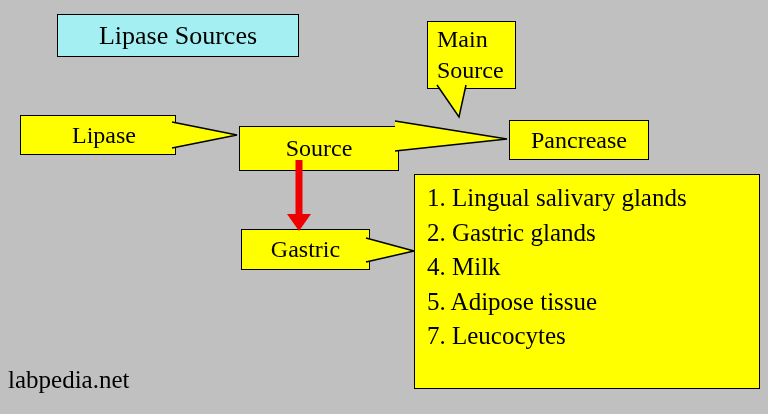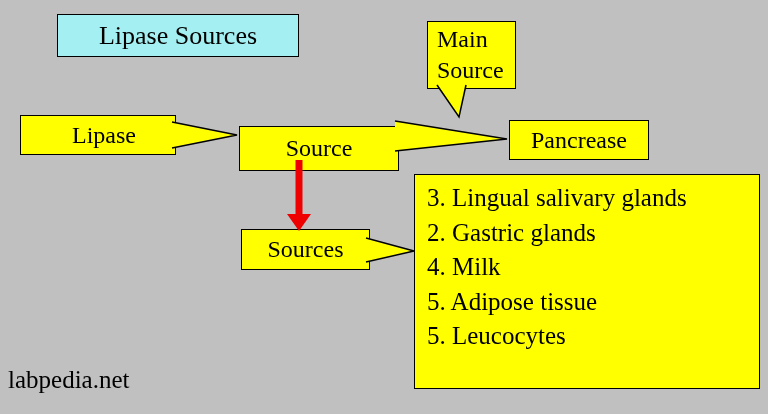--- a/index.html
+++ b/index.html
@@ -89,29 +89,29 @@
 
   <div class="box node-source">
     <span>Source</span>
   </div>
 
   <div class="box node-pancrease">
     <span>Pancrease</span>
   </div>
 
   <div class="box node-others">
-    <span>Sources</span>
+    <span>Gastric</span>
   </div>
 
   <div class="box list-box">
-    <div class="list-line">3. Lingual salivary glands</div>
+    <div class="list-line">1. Lingual salivary glands</div>
     <div class="list-line">2. Gastric glands</div>
     <div class="list-line">4. Milk</div>
     <div class="list-line">5. Adipose tissue</div>
-    <div class="list-line">5. Leucocytes</div>
+    <div class="list-line">7. Leucocytes</div>
   </div>
 
   <div class="watermark">labpedia.net</div>
 
   <svg class="overlay" width="768" height="414" viewBox="0 0 768 414" xmlns="http://www.w3.org/2000/svg">
 
     <path d="M172,122 L237,135 L172,148" fill="#ffff00" stroke="#000000" stroke-width="1.5"></path>
 
     <path d="M395,121 L507,139 L395,151" fill="#ffff00" stroke="#000000" stroke-width="1.5"></path>
 

